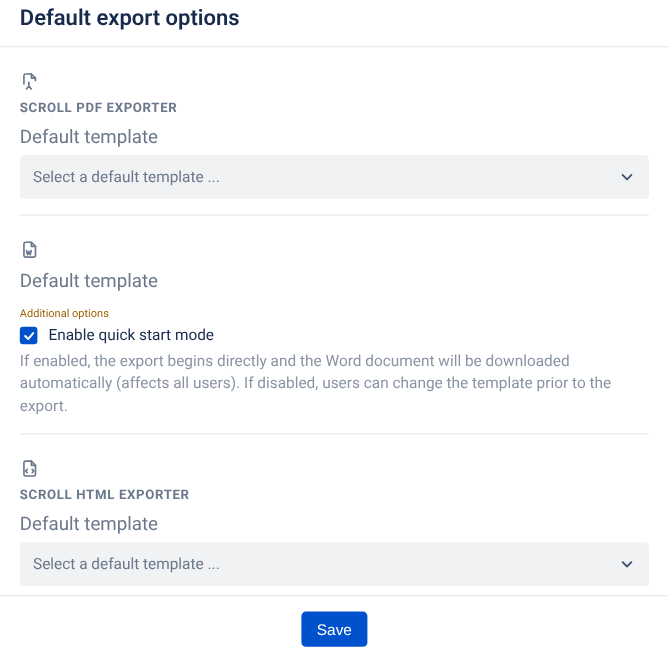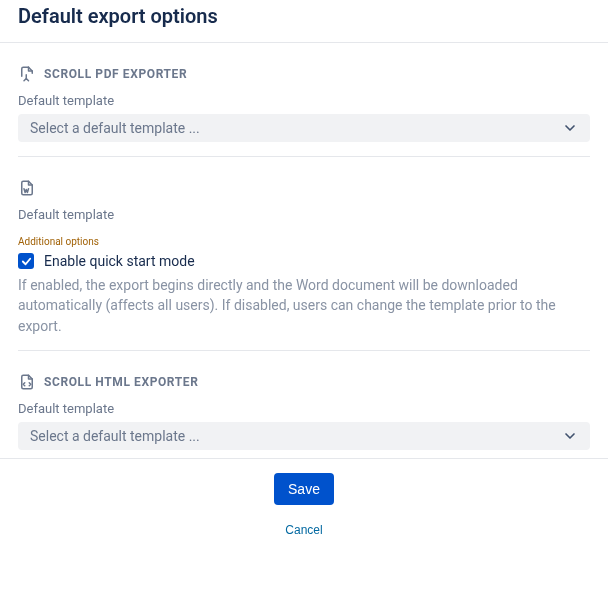--- a/index.html
+++ b/index.html
@@ -15,45 +15,45 @@
   h1.title {
     font-size: 20px;
     font-weight: 600;
     margin: 0 0 14px 0;
     color: #172B4D;
   }
   .rule { border-top: 1px solid #E5E7EB; margin: 0 -18px; }
   .section { padding-top: 22px; }
   .section-header {
     display: flex;
-    align-items: center;
     gap: 8px;
     margin-bottom: 10px;
+    flex-direction: column;
   }
   .section-header .icon {
     color: #6B778C;
     display: inline-flex;
     width: 18px;
     height: 18px;
   }
   .section-header .shlabel {
     font-size: 12px;
     font-weight: 700;
     letter-spacing: 0.6px;
     color: #6B778C;
   }
   .field-label {
-    font-size: 13px;
+    font-size: 17px;
     color: #6B778C;
     margin-bottom: 6px;
   }
   .select {
     background: #F1F2F4;
     border-radius: 4px;
-    height: 28px;
+    height: 40px;
     padding: 0 12px;
     display: flex;
     align-items: center;
     justify-content: space-between;
     cursor: pointer;
   }
   .select .value {
     font-size: 14px;
     color: #172B4D;
   }

